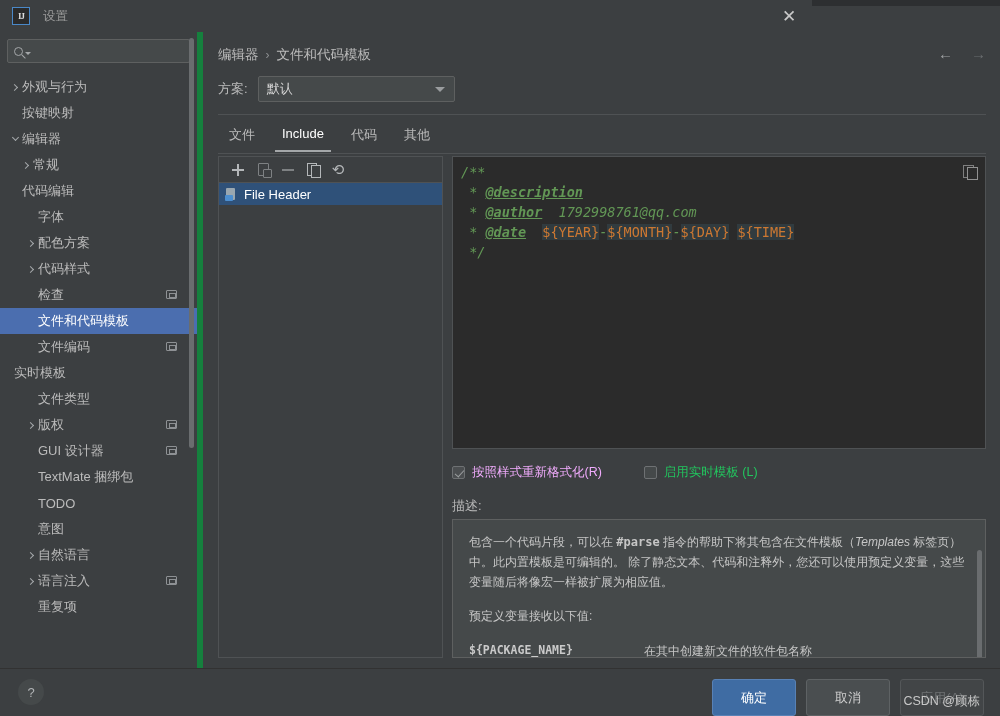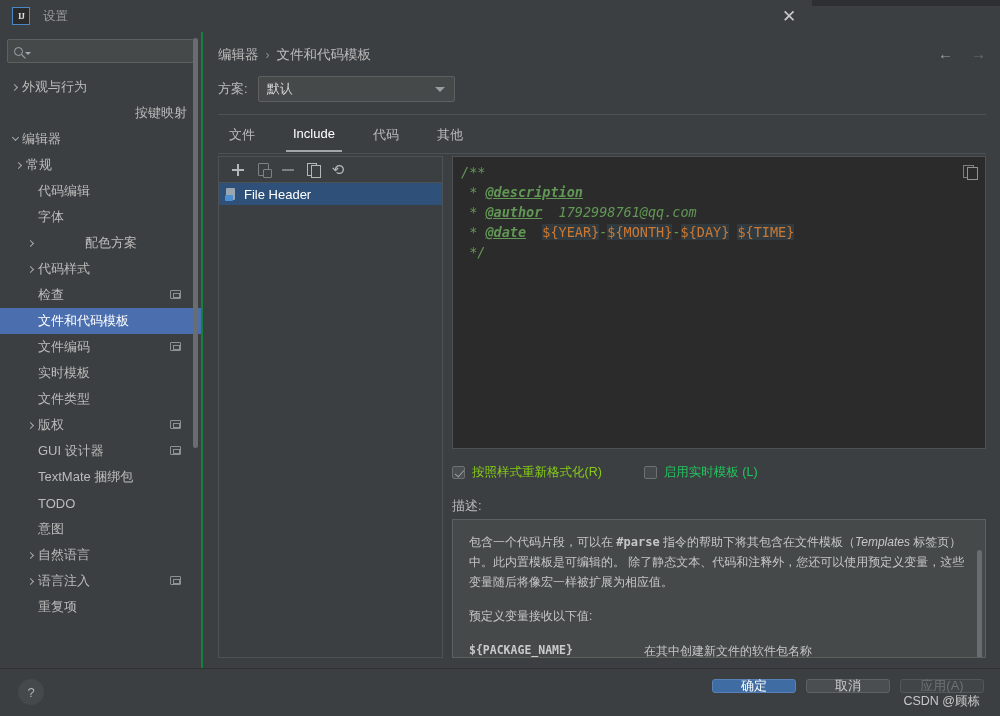--- a/index.html
+++ b/index.html
@@ -33,21 +33,21 @@
   #close-btn {
     position: absolute; right: 0; top: 0; width: 46px; height: 32px;
     display: flex; align-items: center; justify-content: center;
     font-size: 17px; color: #c8c8c8; cursor: pointer; line-height: 1;
   }
 
   
   #sidebar {
     position: absolute; left: 0; top: 32px; width: 203px; height: 636px;
     background: #3c3f41;
-    border-right: 2px solid #15803d;
+    border-right: 6px solid #15803d;
   }
   #search-wrap { padding: 7px 7px 0 7px; }
   #search-box {
     height: 24px; background: #45494a; border: 1px solid #5e6060;
     border-radius: 2px; display: flex; align-items: center; padding-left: 6px;
   }
   .mag {
     width: 9px; height: 9px; border: 1.4px solid #a4a7a9; border-radius: 50%;
     position: relative; flex: none;
   }
@@ -136,21 +136,21 @@
     border-top: 5px solid #9a9d9f;
   }
 
   #divider {
     position: absolute; left: 14px; right: 14px; top: 82px;
     height: 1px; background: #4f5254;
   }
 
   
   #tabs {
-    position: absolute; left: 14px; top: 88px; display: flex; gap: 16px;
+    position: absolute; left: 14px; top: 88px; display: flex; gap: 5px;
   }
   .tab {
     padding: 6px 11px 8px 11px; font-size: 13px; color: #bbbbbb;
     cursor: pointer; position: relative;
   }
   .tab.active { color: #ffffff; }
   .tab.active::after {
     content: ''; position: absolute; left: 4px; right: 4px; bottom: 0;
     height: 2px; background: #a4a7a9;
   }
@@ -248,21 +248,21 @@
     width: 13px; height: 13px; border: 1px solid #6e7173; border-radius: 2px;
     background: #45494a; margin-right: 7px; position: relative; flex: none;
   }
   .cbx.checked { background: #4b4e50; border-color: #6e7173; }
   .cbx.checked::after {
     content: ''; position: absolute; left: 3.6px; top: 0.8px;
     width: 4px; height: 8px; border: solid #9b9e9f;
     border-width: 0 1.8px 1.8px 0; transform: rotate(42deg);
   }
   .cb-label { font-size: 12.5px; color: #22c55e; }
-  .cb-label.dim { color: #84cc16; text-align: center; }
+  .cb-label.dim { color: #f0abfc; text-align: center; }
 
   
   #desc-label {
     position: absolute; left: 248px; top: 465px; font-size: 13px; color: #bbbbbb;
   }
   #desc-panel {
     position: absolute; left: 248px; top: 487px; right: 14px; bottom: 10px;
     background: #45494a; border: 1px solid #5e6060; overflow: hidden;
     padding: 12px 16px 0 16px;
   }
@@ -293,21 +293,21 @@
   #help-btn {
     position: absolute; left: 18px; top: 10px; width: 26px; height: 26px;
     border-radius: 50%; background: #45494a;
     display: flex; align-items: center; justify-content: center;
     font-size: 13px; color: #b0b3b5; cursor: pointer;
   }
   #btn-group {
     position: absolute; right: 16px; top: 10px; display: flex; gap: 10px;
   }
   .dlg-btn {
-    min-width: 84px; height: 14px; border-radius: 3px;
+    min-width: 84px; height: 37px; border-radius: 3px;
     display: flex; align-items: center; justify-content: center;
     font-size: 13px; cursor: pointer; padding: 0 2px;
   }
   .dlg-btn.primary { background: #3f6ca3; border: 1px solid #5881b5; color: #ffffff; }
   .dlg-btn.normal { background: #4a4e50; border: 1px solid #5e6264; color: #cfcfcf; }
   .dlg-btn.disabled { background: #424547; border: 1px solid #545759; color: #6e7173; }
   #watermark {
     position: absolute; right: 20px; bottom: 6px;
     font-size: 12.5px; color: #cfcfcf; opacity: .95;
     pointer-events: none; white-space: nowrap;
@@ -337,45 +337,45 @@
       <input id="search-input" type="text" placeholder="" style="">
     </div>
   </div>
   <div id="tree">
       <div class="tree-row" style="padding-left: 8px;">
         <span class="tw">
           <i class="chev-r"></i>
         </span>
         <span class="tree-label">外观与行为</span>
       </div>
-      <div class="tree-row" style="padding-left: 8px; justify-content: flex-end;">
+      <div class="tree-row" style="padding-left: 8px;">
         <span class="tw"></span>
         <span class="tree-label">按键映射</span>
       </div>
       <div class="tree-row" style="padding-left: 8px;">
         <span class="tw">
           <i class="chev-d"></i>
         </span>
         <span class="tree-label">编辑器</span>
       </div>
-      <div class="tree-row" style="padding-left: 12px;">
+      <div class="tree-row" style="padding-left: 19px;">
         <span class="tw">
           <i class="chev-r"></i>
         </span>
         <span class="tree-label">常规</span>
       </div>
-      <div class="tree-row" style="padding-left: 24px;">
+      <div class="tree-row" style="padding-left: 8px;">
         <span class="tw"></span>
         <span class="tree-label">代码编辑</span>
       </div>
       <div class="tree-row" style="padding-left: 24px;">
         <span class="tw"></span>
         <span class="tree-label">字体</span>
       </div>
-      <div class="tree-row" style="padding-left: 24px; gap: 47px;">
+      <div class="tree-row" style="padding-left: 24px;">
         <span class="tw">
           <i class="chev-r"></i>
         </span>
         <span class="tree-label">配色方案</span>
       </div>
       <div class="tree-row" style="padding-left: 24px;">
         <span class="tw">
           <i class="chev-r"></i>
         </span>
         <span class="tree-label">代码样式</span>
@@ -387,21 +387,21 @@
       </div>
       <div class="tree-row sel" style="padding-left: 24px;">
         <span class="tw"></span>
         <span class="tree-label">文件和代码模板</span>
       </div>
       <div class="tree-row" style="padding-left: 24px;">
         <span class="tw"></span>
         <span class="tree-label">文件编码</span>
         <span class="badge"></span>
       </div>
-      <div class="tree-row" style="padding-left: 24px;">
+      <div class="tree-row" style="">
         <span class="tw"></span>
         <span class="tree-label">实时模板</span>
       </div>
       <div class="tree-row" style="padding-left: 24px;">
         <span class="tw"></span>
         <span class="tree-label">文件类型</span>
       </div>
       <div class="tree-row" style="padding-left: 24px;">
         <span class="tw">
           <i class="chev-r"></i>

